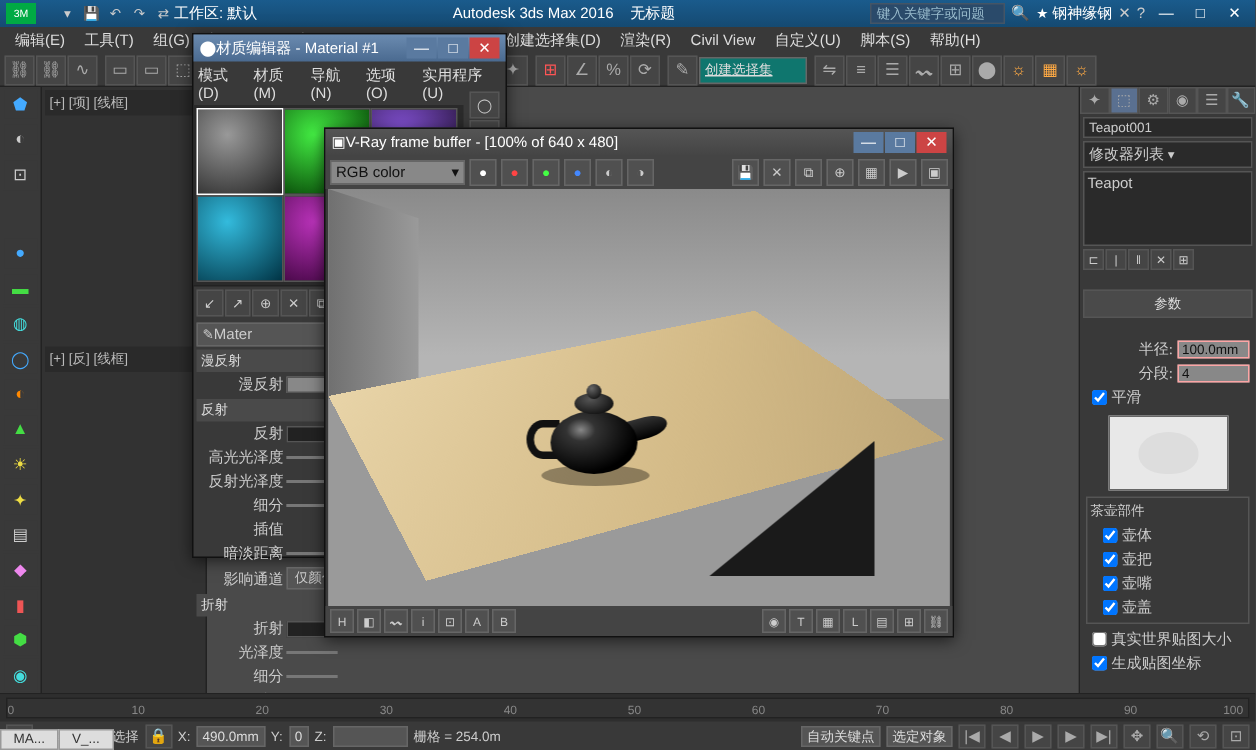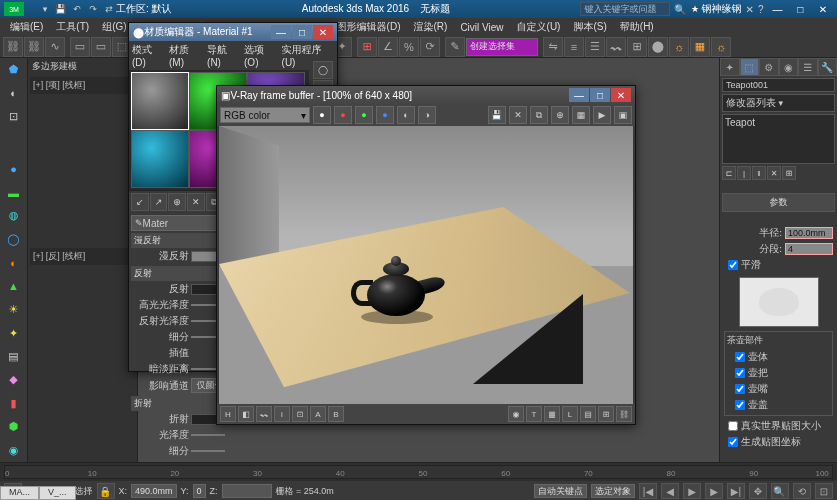--- a/index.html
+++ b/index.html
@@ -13,21 +13,21 @@
 .titlebar .search{width:90px;height:14px;background:#2a4a6a;border:1px solid #456;font-size:9px;color:#9bc;padding:0 3px;display:flex;align-items:center;}
 .titlebar .right{display:flex;gap:4px;align-items:center;}
 .titlebar .right .star{color:#fff;font-size:9px;}
 .titlebar .winbtns span{width:20px;height:14px;display:inline-flex;align-items:center;justify-content:center;color:#fff;font-size:10px;}
 .menubar{height:18px;background:#393939;display:flex;align-items:center;padding:0 4px;gap:1px;}
 .menubar span{padding:1px 6px;color:#ddd;font-size:10px;}
 .toolbars{background:#393939;}
 .tb-row{height:22px;border-bottom:1px solid #222;display:flex;align-items:center;padding:0 3px;gap:1px;}
 .tbtn{width:20px;height:20px;background:#454545;border:1px solid #555;display:inline-flex;align-items:center;justify-content:center;color:#aaa;font-size:11px;}
 .tbtn.sep{width:3px;background:none;border:none;}
-.tsel{height:18px;background:#a21caf;border:1px solid #666;color:#ddd;padding:0 3px;font-size:9px;display:inline-flex;align-items:center;}
+.tsel{height:18px;background:#0f766e;border:1px solid #666;color:#ddd;padding:0 3px;font-size:9px;display:inline-flex;align-items:center;text-decoration:underline;}
 .main{display:flex;height:404px;}
 .left-strip{width:28px;background:#393939;border-right:1px solid #222;display:flex;flex-direction:column;}
 .left-strip .i{width:24px;height:22px;margin:1px auto;display:flex;align-items:center;justify-content:center;font-size:11px;border:1px solid #393939;}
 .left-strip .i.orange{color:#f80;}
 .left-strip .i.blue{color:#4af;}
 .left-strip .i.green{color:#4d4;}
 .left-strip .i.yellow{color:#ed4;}
 .left-strip .i.red{color:#e55;}
 .left-strip .i.cyan{color:#4dd;}
 .left-strip .i.pink{color:#e8e;}
@@ -147,21 +147,21 @@
 </div>
 
 <div class="menubar">
   <span>编辑(E)</span>
   <span>工具(T)</span>
   <span>组(G)</span>
   <span>视图(V)</span>
   <span>创建(C)</span>
   <span>修改器(O)</span>
   <span>动画(A)</span>
-  <span>图形编辑器(D)</span>
+  <span>创建选择集(D)</span>
   <span>渲染(R)</span>
   <span>Civil View</span>
   <span>自定义(U)</span>
   <span>脚本(S)</span>
   <span>帮助(H)</span>
 </div>
 
 <div class="toolbars">
   <div class="tb-row">
     <span class="tbtn">⛓</span>
@@ -215,21 +215,20 @@
     <div class="i yellow">☀</div>
     <div class="i yellow">✦</div>
     <div class="i">▤</div>
     <div class="i pink">◆</div>
     <div class="i red">▮</div>
     <div class="i green">⬢</div>
     <div class="i cyan">◉</div>
   </div>
 
   <div class="left-outliner">
-    <div class="lo-sec">多边形建模</div>
     <div class="lo-item">[+] [项] [线框]</div>
     <div style="height:150px"></div>
     <div class="lo-item">[+] [反] [线框]</div>
   </div>
 
   <div class="viewport"></div>
 
   <div class="right-panel">
     <div class="rp-tabs">
       <span>✦</span>

